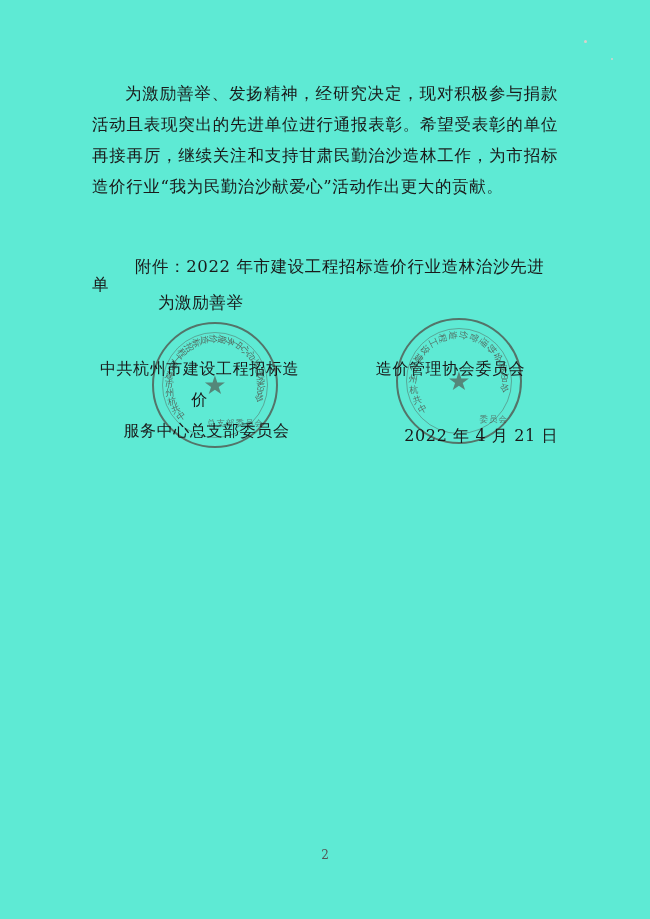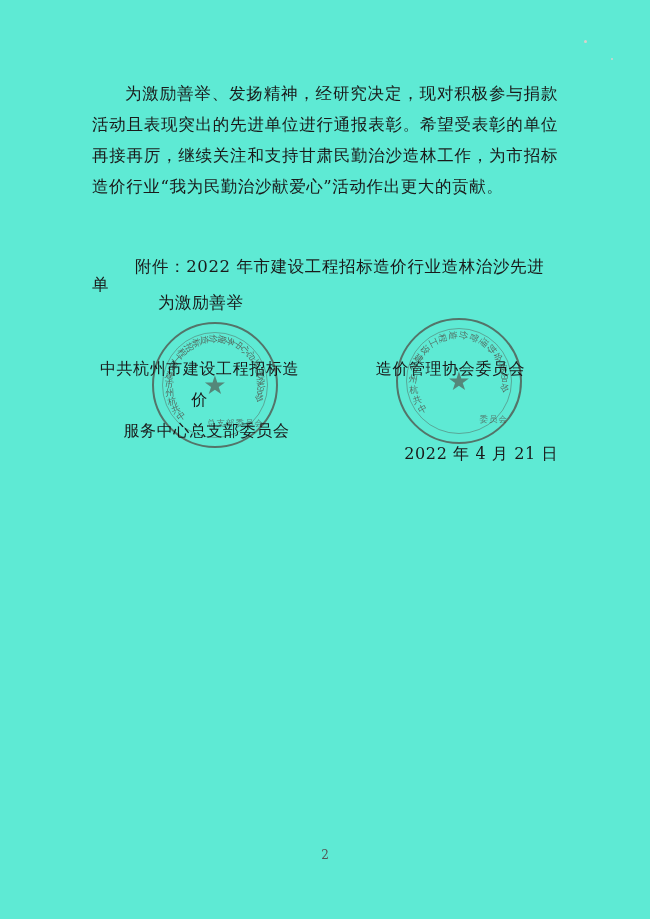--- a/index.html
+++ b/index.html
@@ -78,21 +78,21 @@
   .sig-block {
     width: 215px;
     text-align: center;
     font-family: Liberation Mono, monospace;
   }
   .sig-block .l2 { padding-left: 14px; }
 
   .sig-date {
     position: absolute;
     left: 92px;
-    top: 444px;
+    top: 426px;
     width: 466px;
     text-align: right;
     padding-right: 8px;
     font-size: 16px;
     letter-spacing: 0.6px;
   }
 
   
   .seal {
     position: absolute;

